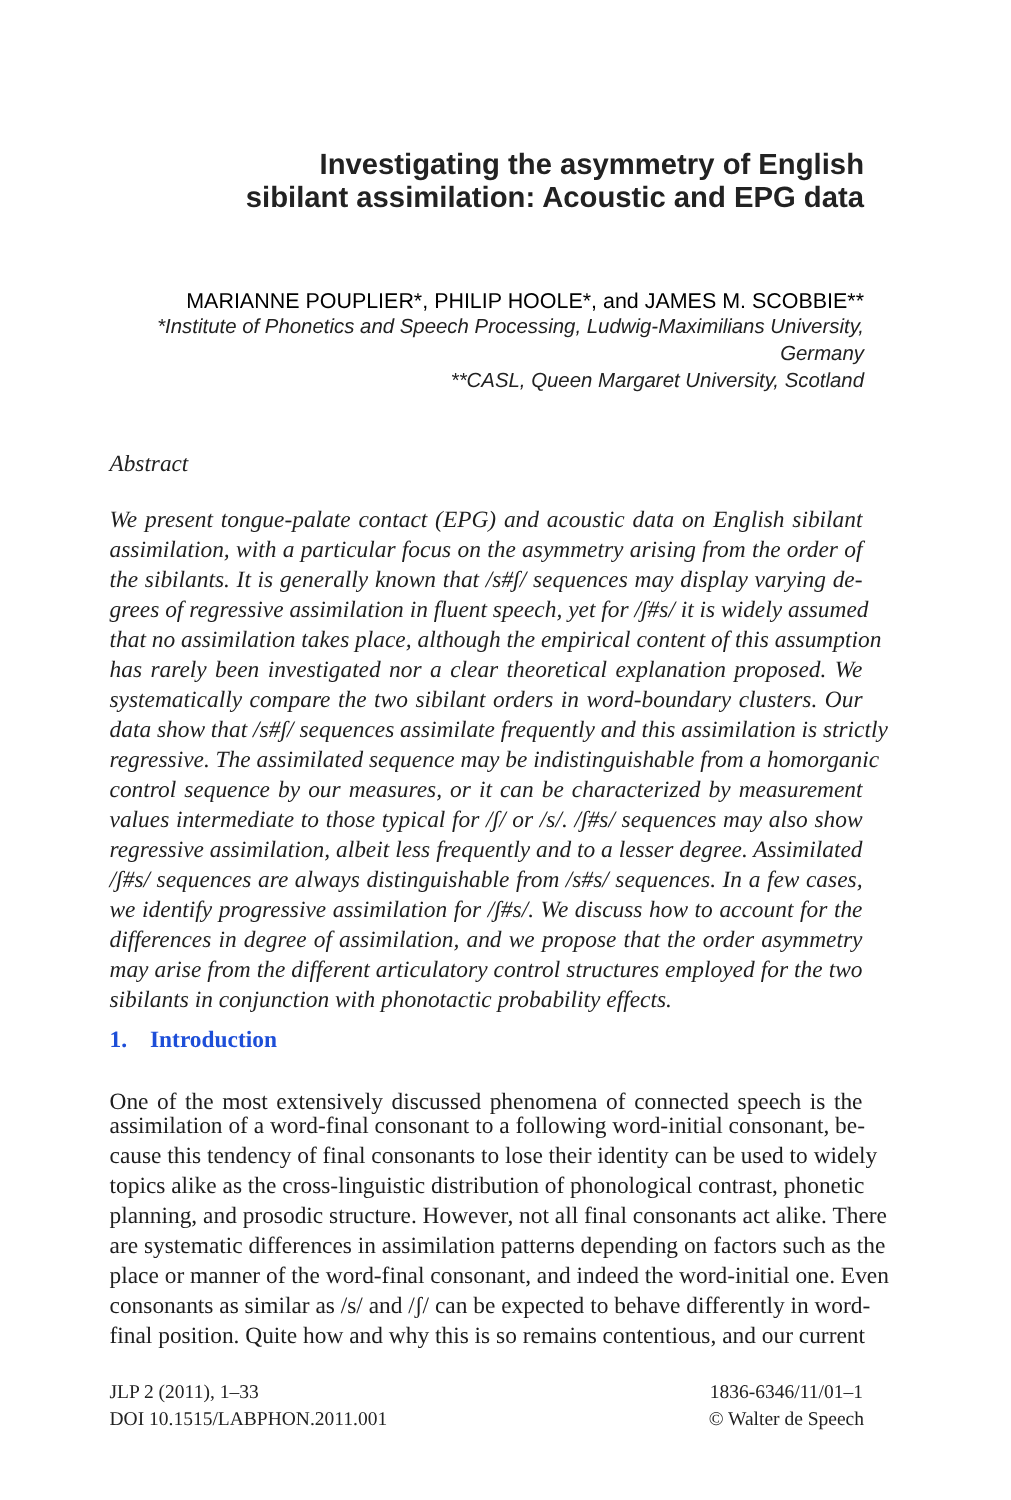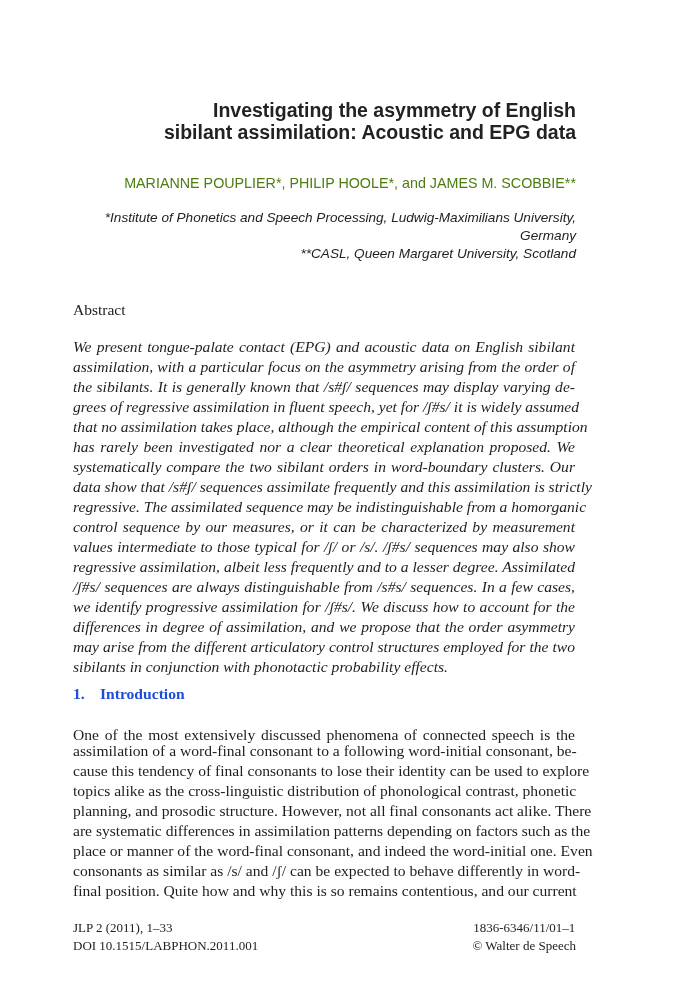--- a/index.html
+++ b/index.html
@@ -2,24 +2,24 @@
 <html><head>
 <meta charset="utf-8">
 <style>
   html, body { margin: 0; padding: 0; background: #ffffff; }
   body { width: 674px; height: 1000px; position: relative; overflow: hidden; color: #1a1a1a; }
   .page { position: absolute; left: 0; top: 0; width: 674px; height: 978px; background: #fff; }
   .sans { font-family: "Liberation Sans", "DejaVu Sans", sans-serif; }
   .serif { font-family: "Liberation Serif", "DejaVu Serif", serif; }
   .title { position: absolute; right: 98px; top: 99px; text-align: right; font-weight: bold; font-size: 19.5px; line-height: 22px; color: #222; }
   .title div { white-space: nowrap; }
-  .authors { position: absolute; right: 98px; top: 175px; font-size: 14.3px; white-space: nowrap; color: #4d7c0f; }
+  .authors { position: absolute; right: 98px; top: 193px; font-size: 14.3px; white-space: nowrap; color: #000000; }
   .affil { position: absolute; right: 98px; top: 209px; text-align: right; font-style: italic; font-size: 13.6px; line-height: 18px; color: #222; }
   .affil div { white-space: nowrap; margin-left: 44px; }
-  .abstract-heading { position: absolute; left: 73px; top: 301px; font-size: 15.5px; color: #222; }
+  .abstract-heading { position: absolute; left: 73px; top: 301px; font-style: italic; font-size: 15.5px; color: #222; }
   .para { position: absolute; left: 73px; width: 502px; font-size: 15.6px; color: #1e1e1e; }
   .para .ln { position: absolute; left: 0; width: 502px; height: 20px; line-height: 20px; white-space: nowrap; text-align: justify; text-align-last: justify; }
   .para .ln.last { text-align-last: left; }
   .italic { font-style: italic; }
   .sec-heading { position: absolute; left: 73px; top: 685px; font-weight: bold; font-size: 15.6px; color: #1d4ed8; white-space: nowrap; }
   .sec-heading .num { display: inline-block; width: 27px; }
   .footer-left { position: absolute; left: 73px; top: 919px; font-size: 13px; line-height: 18px; color: #222; }
   .footer-right { position: absolute; right: 98px; top: 919px; font-size: 13px; line-height: 18px; color: #222; text-align: center; }
   .footer-left div, .footer-right div { white-space: nowrap; }
   .watermark { position: absolute; left: 368px; top: 940px; width: 200px; text-align: center; font-size: 12.2px; line-height: 18px; color: #cfcfcf; }
@@ -65,21 +65,21 @@
     <div class="ln last" style="top:320px">sibilants in conjunction with phonotactic probability effects.</div>
   </div>
 
   <div class="sec-heading serif">
     <span class="num">1.</span><span>Introduction</span>
   </div>
 
   <div class="para serif" style="top:721px;">
     <div class="ln" style="top:4px">One of the most extensively discussed phenomena of connected speech is the</div>
     <div class="ln" style="top:20px">assimilation of a word-final consonant to a following word-initial consonant, be-</div>
-    <div class="ln" style="top:40px">cause this tendency of final consonants to lose their identity can be used to explore</div>
+    <div class="ln" style="top:40px">cause this tendency of final consonants to lose their identity can be used to widely</div>
     <div class="ln" style="top:60px">topics alike as the cross-linguistic distribution of phonological contrast, phonetic</div>
     <div class="ln" style="top:80px">planning, and prosodic structure. However, not all final consonants act alike. There</div>
     <div class="ln" style="top:100px">are systematic differences in assimilation patterns depending on factors such as the</div>
     <div class="ln" style="top:120px">place or manner of the word-final consonant, and indeed the word-initial one. Even</div>
     <div class="ln" style="top:140px">consonants as similar as /s/ and /ʃ/ can be expected to behave differently in word-</div>
     <div class="ln" style="top:160px">final position. Quite how and why this is so remains contentious, and our current</div>
   </div>
 
   <div class="footer-left serif">
     <div>JLP 2 (2011), 1–33</div>

